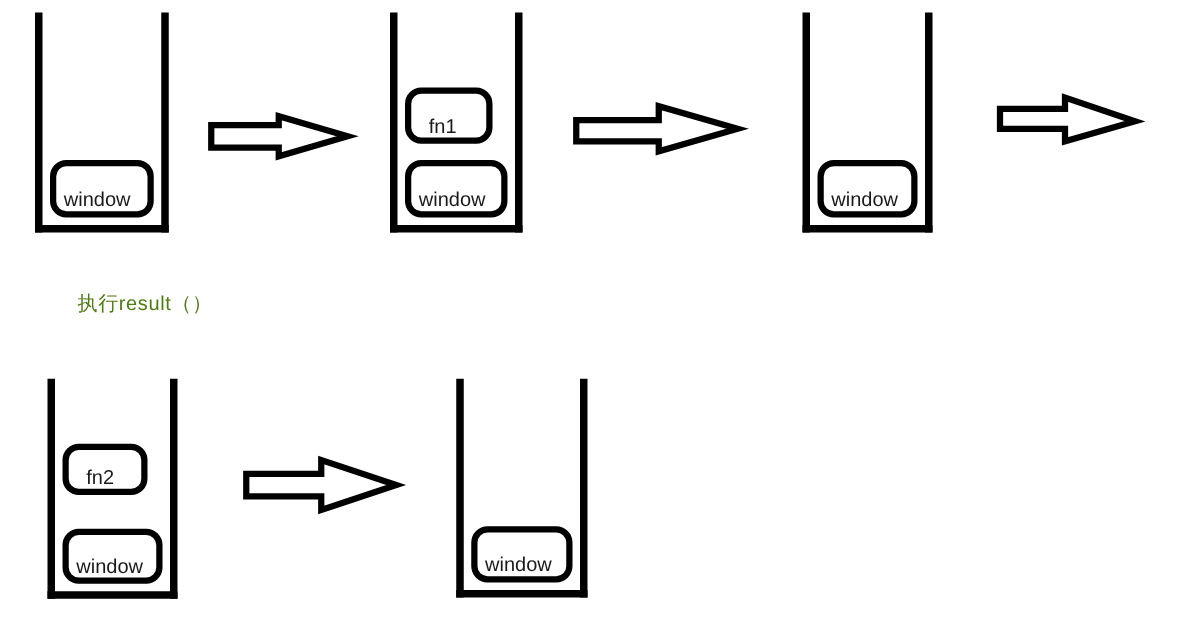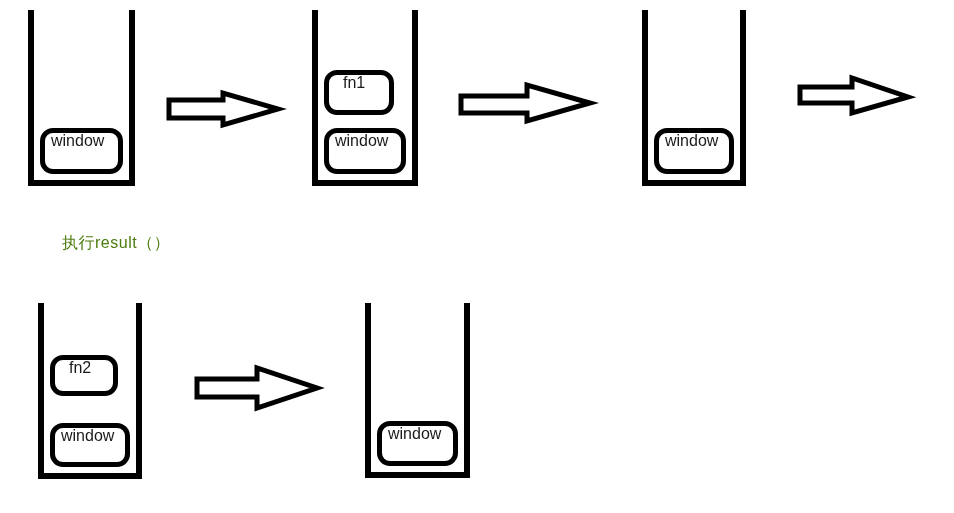--- a/index.html
+++ b/index.html
@@ -32,21 +32,21 @@
   #stack-5 { left: 365px; top: 303px; width: 105px; height: 175px; }
 
   
   .frame {
     flex: 0 0 auto;
     height: 46px;
     border: 5px solid #000;
     border-radius: 13px;
     background: #ffffff;
     display: flex;
-    align-items: flex-start;
+    align-items: flex-end;
     padding-left: 6px;
     font-size: 16px;
     line-height: 1;
     white-space: nowrap;
     color: #1a1a1a;
   }
   .frame.fn { margin-right: 12px; padding-left: 14px; height: 45px; }
 
   .arrow { position: absolute; overflow: visible; }
   #arrow-1 { left: 166px; top: 90px;  }

